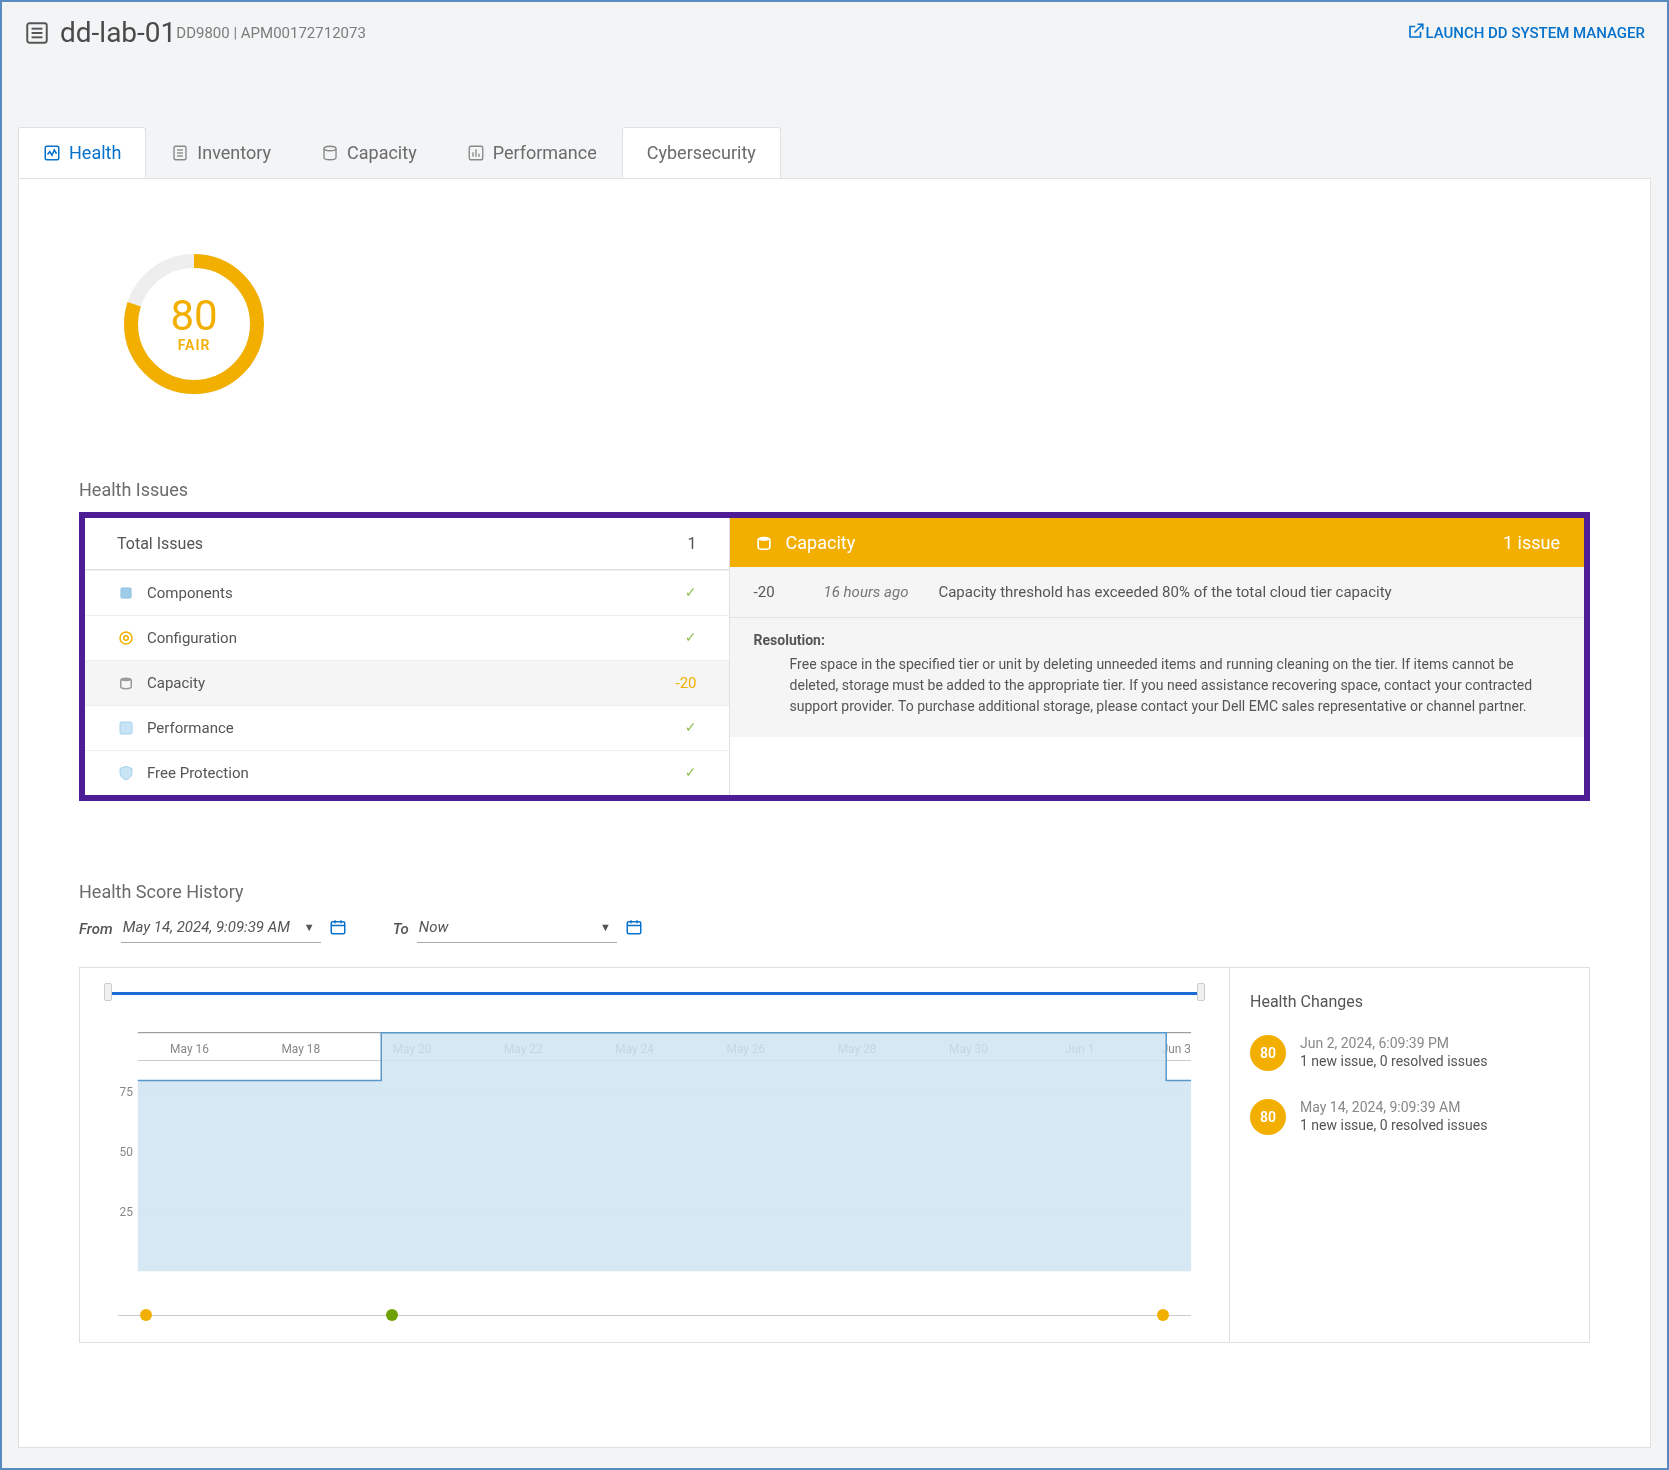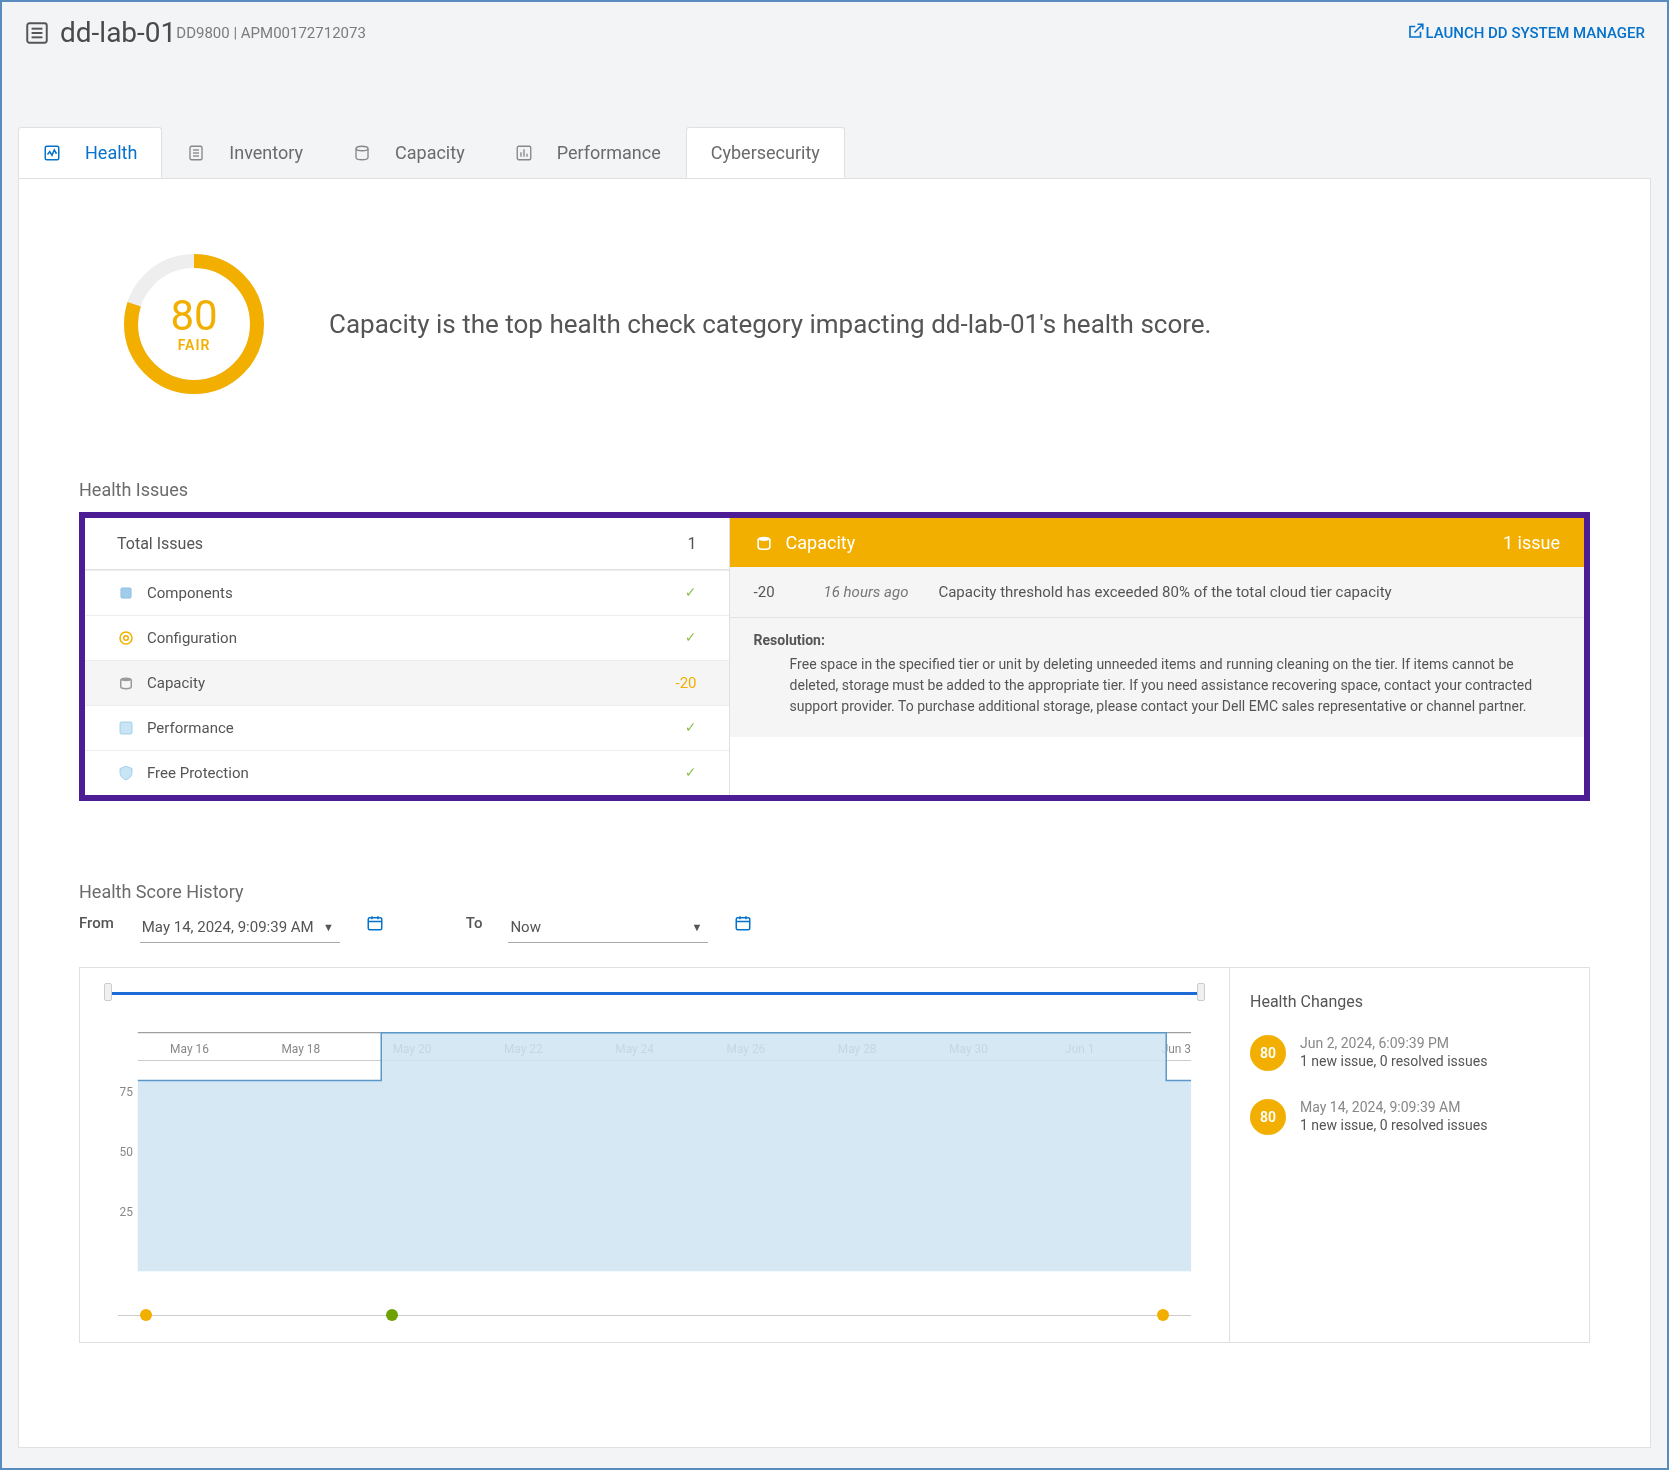--- a/index.html
+++ b/index.html
@@ -45,21 +45,21 @@
     align-items: center;
   }
   .tabs-row {
     display: flex;
     padding: 0 16px;
     margin-top: 56px;
   }
   .tab {
     display: flex;
     align-items: center;
-    gap: 24px;
+    gap: 8px;
     padding: 14px 24px;
     font-size: 18px;
     color: #6b6b6b;
     background: #f2f4f5;
     border: 1px solid transparent;
     cursor: pointer;
     text-align: center;
   }
   .tab.active {
     background: #fff;
@@ -125,21 +125,21 @@
     font-size: 18px;
   }
   .issue-header .hleft { display:flex; align-items:center; gap:12px;}
   .issue-body { background: #f5f5f5; padding: 16px 24px; display:flex; gap: 30px; align-items:center; font-size: 15px; color:#555; border-bottom: 1px solid #e3e3e3;}
   .issue-body .delta { min-width: 40px; }
   .issue-body .time { font-style: italic; color:#777; }
   .resolution { background: #f5f5f5; padding: 14px 24px 20px 24px; font-size: 14px; color:#555; }
   .resolution .res-title { font-weight:700; margin-bottom: 6px; }
   .resolution .res-text { line-height:1.5; padding-left: 36px;}
   
-  .date-controls { display:flex; gap: 26px; font-size: 15px; color:#555; margin-bottom: 24px;}
+  .date-controls { display:flex; align-items:center; gap: 8px; font-size: 15px; color:#555; margin-bottom: 24px; font-style: italic;}
   .date-controls .lbl { font-weight: 500; }
   .date-field { display:flex; align-items:center; gap:8px; border-bottom: 1px solid #aaa; padding: 4px 6px 6px 2px; min-width: 200px; justify-content: space-between;}
   .date-field .val { color:#555; }
   .date-field .arrow { color:#555; font-size:11px;}
   .cal-icon { color:#0672cb; }
   
   .history-wrap { display:flex; border:1px solid #e0e0e0; }
   .chart-pane { flex: 1; padding: 24px 28px 12px 28px; position:relative;}
   .changes-pane { width: 360px; border-left: 1px solid #e0e0e0; padding: 24px 20px; }
   .changes-pane .cp-title { font-size: 16px; color:#555; margin-bottom: 24px;}
@@ -237,21 +237,20 @@
 
   <div class="score-row">
     <div class="score-circle">
       <svg viewBox="0 0 150 150">
         <circle cx="75" cy="75" r="63" stroke="#eeeeee" stroke-width="14" fill="none"></circle>
         <circle cx="75" cy="75" r="63" stroke="#f2af00" stroke-width="14" fill="none" stroke-dasharray="395.8" stroke-dashoffset="79.2" stroke-linecap="butt"></circle>
       </svg>
       <div class="score-value">80</div>
       <div class="score-label">FAIR</div>
     </div>
-    <div class="score-msg">Capacity is the top health check category impacting dd-lab-01's health score.</div>
   </div>
 
   <div class="section-title">Health Issues</div>
   <div class="issues-wrap">
     <div class="issues-left">
       <div class="total-row">
         <span>Total Issues</span>
         <span>1</span>
       </div>
       <div class="cat-row">

